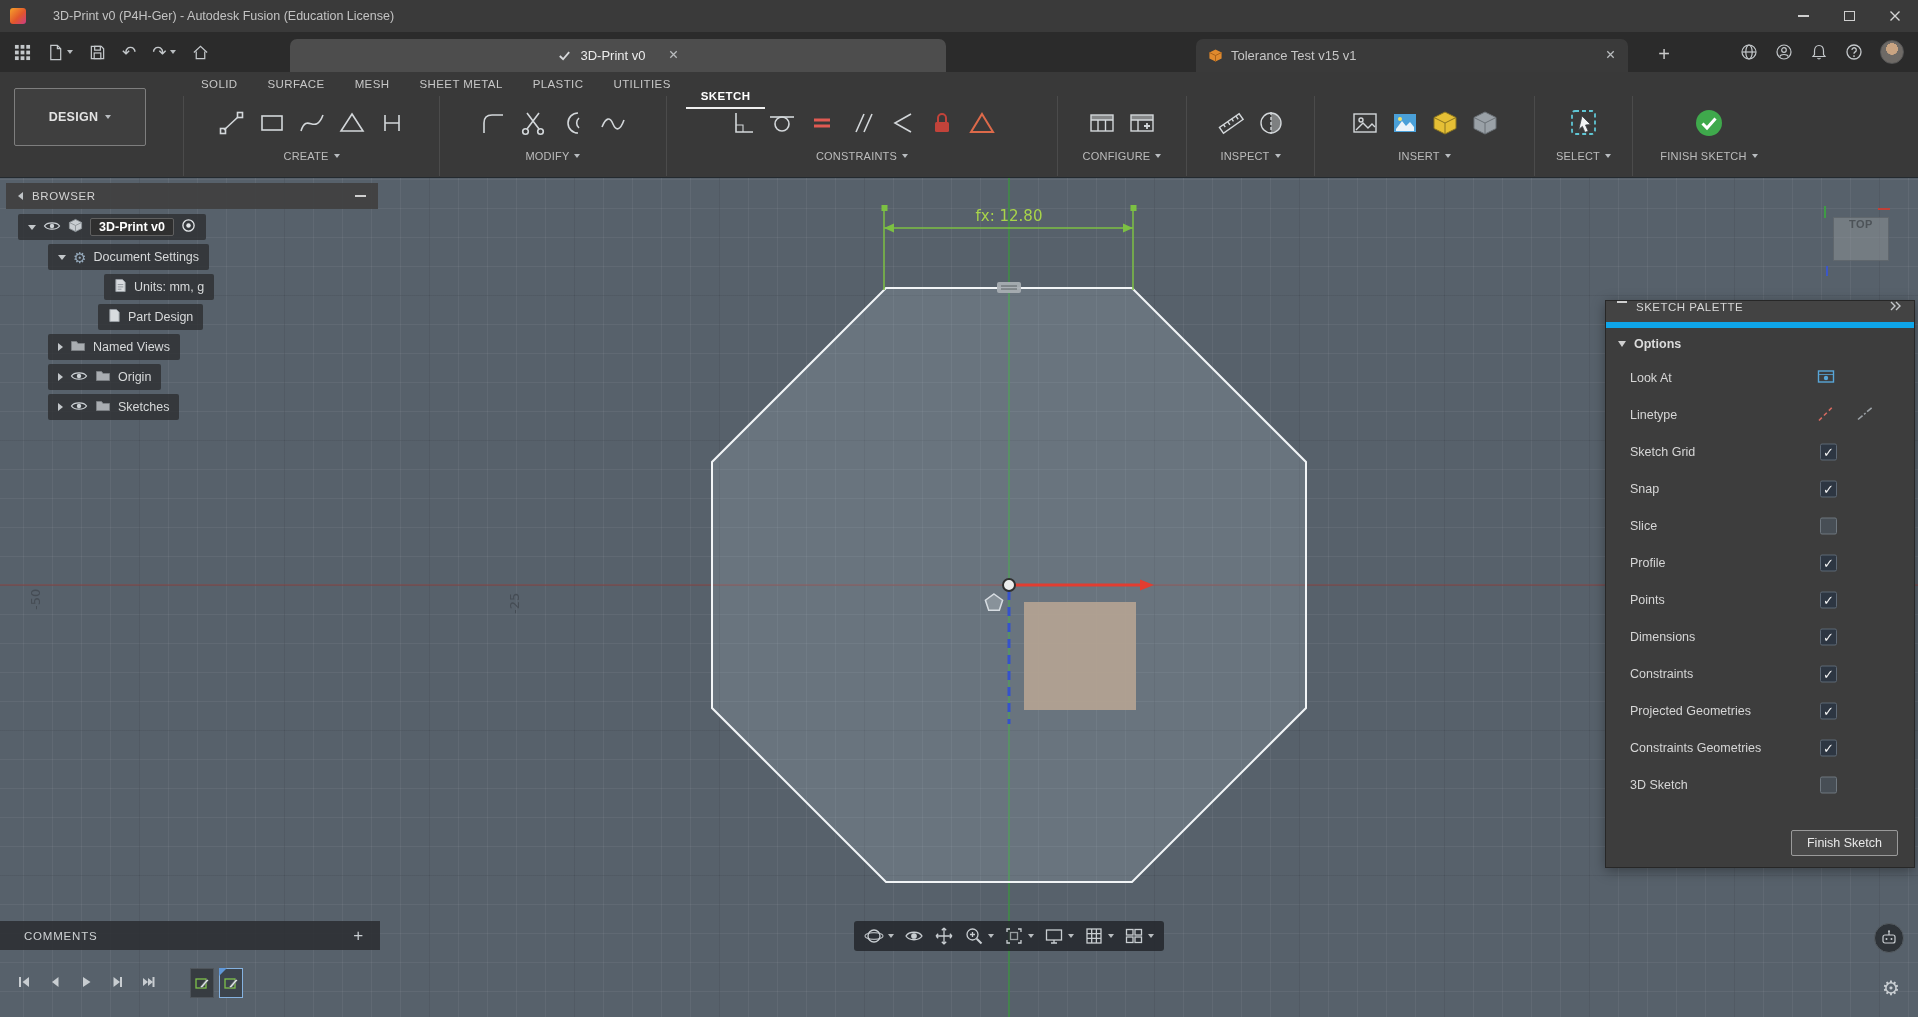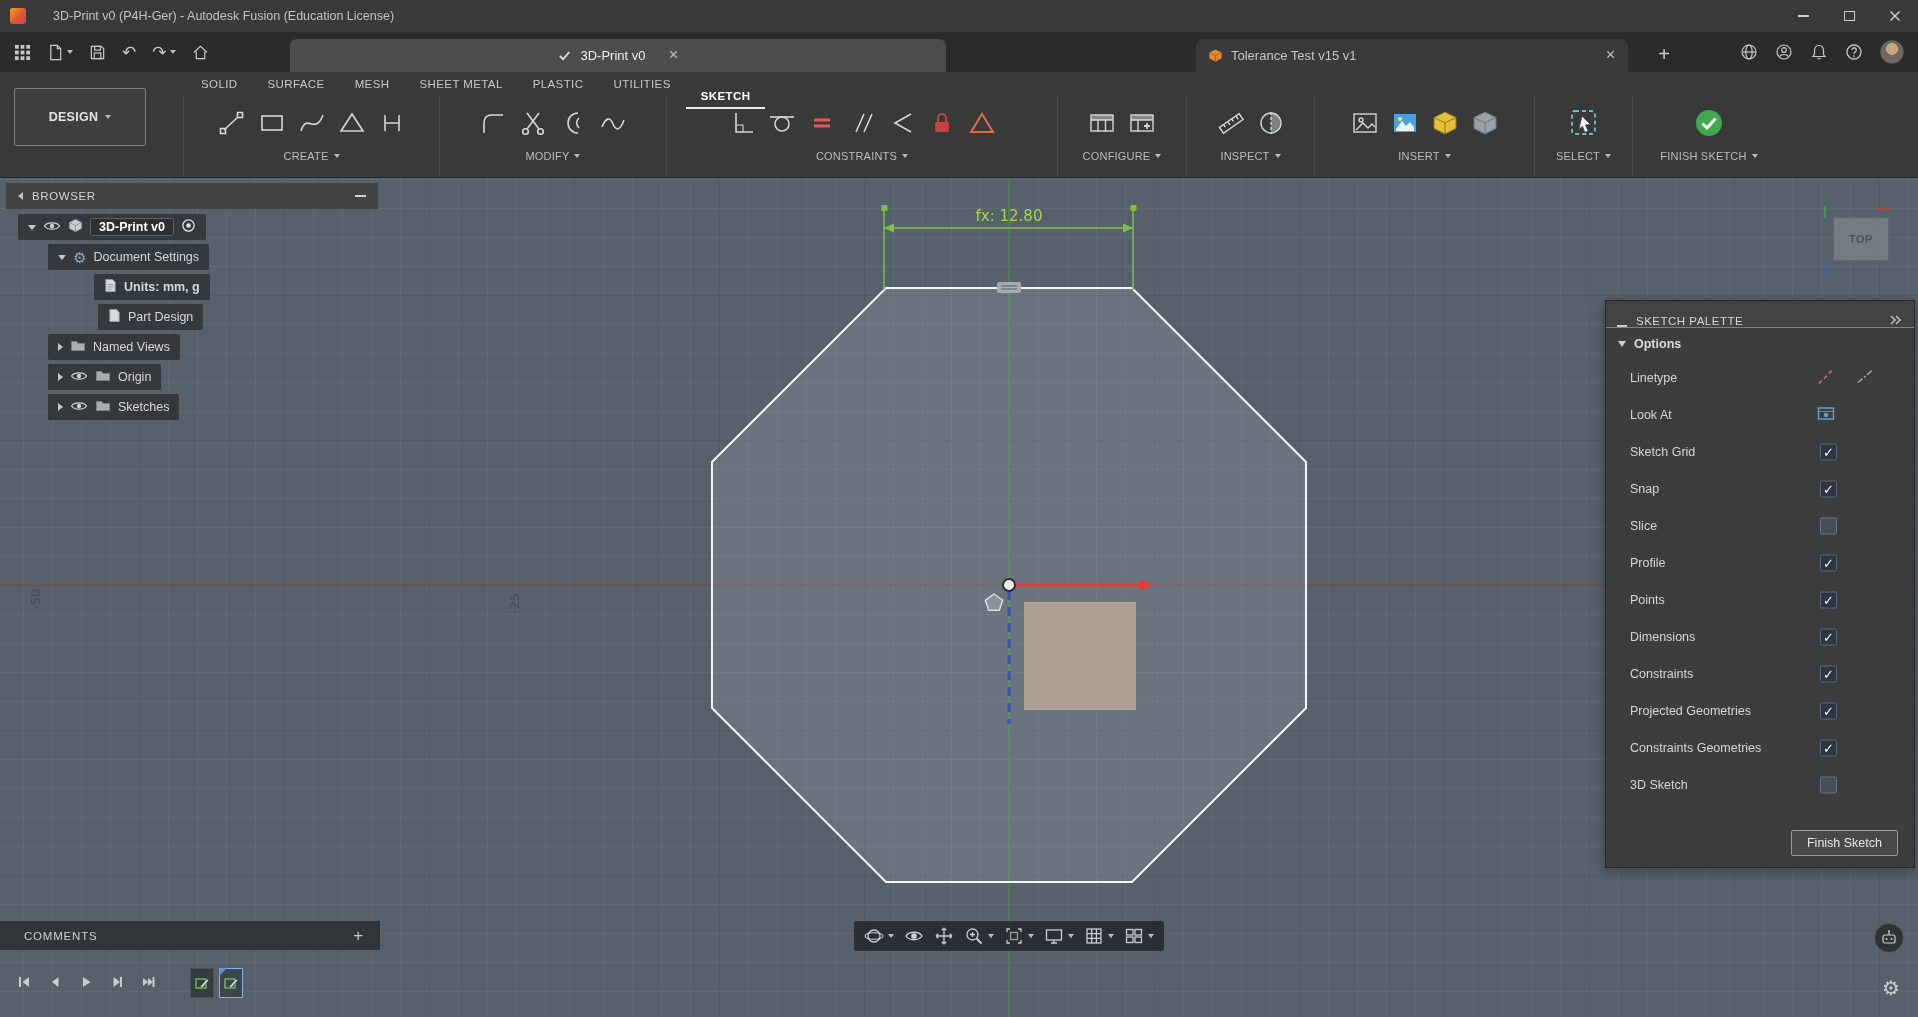--- a/index.html
+++ b/index.html
@@ -64,21 +64,21 @@
       linear-gradient(rgba(30,38,46,.22) 1px, transparent 1px),
       linear-gradient(90deg, rgba(30,38,46,.22) 1px, transparent 1px),
       linear-gradient(rgba(255,255,255,.05) 1px, transparent 1px),
       linear-gradient(90deg, rgba(255,255,255,.05) 1px, transparent 1px);
     background-size:145px 145px,145px 145px,29px 29px,29px 29px;
     background-position:139px 117px,139px 117px,23px 1px,23px 1px; }
   .sketch-svg { position:absolute; left:0; top:0; }
 
   .viewcube { position:absolute; left:1833px; top:39px; width:56px; height:44px;
     background:rgba(152,157,160,.45); border:1px solid rgba(80,86,92,.55);
-    display:flex; align-items:center; justify-content:center; color:#4d5358; font-size:11px;
+    display:flex; justify-content:center; color:#4d5358; font-size:11px;
     font-weight:bold; letter-spacing:.5px; }
   .vc-tick-g { position:absolute; left:-10px; top:-12px; width:2px; height:12px; background:#3f9b45; }
   .vc-tick-r { position:absolute; right:-2px; top:-10px; width:12px; height:2px; background:#c04038; }
   .vc-tick-b { position:absolute; left:-8px; bottom:-16px; width:2px; height:10px; background:#3c57c9; }
 
   
   .browser { position:absolute; left:6px; top:5px; width:372px; }
   .b-header { height:26px; background:rgba(64,64,64,.92); display:flex; align-items:center; gap:9px;
     padding:8px 12px; color:#d3d3d3; font-size:11.5px; letter-spacing:.6px; }
   .chev-left { width:0; height:0; border-top:4px solid transparent; border-bottom:4px solid transparent;
@@ -91,22 +91,22 @@
     border-top:5px solid #c3c7ca; }
   .chev-right { width:0; height:0; border-top:4px solid transparent; border-bottom:4px solid transparent;
     border-left:5px solid #c3c7ca; }
   .root-label { font-weight:bold; color:#ffffff; background:#2f2f2f; border:1px solid #606060;
     border-radius:2px; padding:1px 8px; }
   .gear-glyph { font-size:15px; color:#94a8ba; line-height:1; }
 
   
   .palette { position:absolute; left:1605px; top:122px; width:310px; height:568px; background:#3d3d3d;
     border:1px solid #272727; box-shadow:0 3px 12px rgba(0,0,0,.35); }
-  .p-header { height:27px; background:#434343; border-bottom:1px solid #0ea5e9; display:flex;
-    align-items:flex-end; gap:9px; padding:0 11px; color:#d6d6d6; font-size:11.5px; letter-spacing:.5px; }
+  .p-header { height:27px; background:#434343; border-bottom:6px solid #0ea5e9; display:flex;
+    align-items:flex-start; gap:9px; padding:0 11px; color:#d6d6d6; font-size:11.5px; letter-spacing:.5px; }
   .p-min { width:10px; height:2px; background:#cfcfcf; }
   .p-dock { margin-left:auto; }
   .p-options { height:31px; display:flex; align-items:center; gap:8px; padding:0 12px; color:#dcdcdc;
     font-size:12.5px; font-weight:bold; }
   .opt-tri { width:0; height:0; border-left:4.5px solid transparent; border-right:4.5px solid transparent;
     border-top:6px solid #cfcfcf; }
   .sp-row { position:relative; height:37px; display:flex; align-items:center; padding-left:24px;
     color:#d6d6d6; font-size:12.5px; }
   .sp-ctl { position:absolute; top:50%; transform:translateY(-50%); }
   .cbx { position:absolute; left:214px; top:50%; transform:translateY(-50%); width:17px; height:17px;
@@ -579,21 +579,21 @@
       </div>
 
       <div class="b-row" style="left:42px; top:61px;">
         <div class="chip">
           <span class="chev-down"></span>
           <span class="gear-glyph">⚙</span>
           <span>Document Settings</span>
         </div>
       </div>
 
-      <div class="b-row" style="left:88px; top:91px;font-weight:bold;">
+      <div class="b-row" style="left:98px; top:91px;">
         <div class="chip">
           <span><svg width="13" height="15" viewBox="0 0 14 16">
                 <path d="M2 1.5 H9 L12 4.5 V14.5 H2 Z" fill="#d8dbde" stroke="#9aa0a5"></path>
                 <path d="M4 7 H10 M4 9.5 H10 M4 12 H8" stroke="#8f959a" stroke-width="1"></path>
               </svg></span>
           <span>Units: mm, g</span>
         </div>
       </div>
 
       <div class="b-row" style="left:92px; top:121px;">
@@ -651,35 +651,35 @@
         <span class="p-dock"><svg width="14" height="10" viewBox="0 0 14 10" fill="none" stroke="#c3c7ca" stroke-width="1.4">
               <path d="M2 1 L6 5 L2 9 M7 1 L11 5 L7 9"></path>
             </svg></span>
       </div>
       <div class="p-options">
         <span class="opt-tri"></span>
         <span>Options</span>
       </div>
 
       <div class="sp-row">
+        <span class="sp-label">Look At</span>
+        <span class="sp-ctl" style="left:210px"><svg width="20" height="20" viewBox="0 0 20 20" fill="none" stroke="#58a6d8" stroke-width="1.4">
+              <rect x="2.5" y="4.5" width="15" height="11"></rect>
+              <path d="M2.5 8 H17.5" stroke-width=".8"></path>
+              <circle cx="10" cy="11.5" r="2.2" fill="#58a6d8" stroke="none"></circle>
+            </svg></span>
+      </div>
+
+      <div class="sp-row">
         <span class="sp-label">Linetype</span>
         <span class="sp-ctl" style="left:210px"><svg width="20" height="20" viewBox="0 0 20 20">
               <path d="M3 17 L17 3" stroke="#d66a60" stroke-width="1.6" stroke-dasharray="4 3"></path>
             </svg></span>
         <span class="sp-ctl" style="left:249px"><svg width="20" height="20" viewBox="0 0 20 20">
               <path d="M3 16 L17 4" stroke="#9aa0a5" stroke-width="1.6" stroke-dasharray="6 2 2 2"></path>
-            </svg></span>
-      </div>
-
-      <div class="sp-row">
-        <span class="sp-label">Look At</span>
-        <span class="sp-ctl" style="left:210px"><svg width="20" height="20" viewBox="0 0 20 20" fill="none" stroke="#58a6d8" stroke-width="1.4">
-              <rect x="2.5" y="4.5" width="15" height="11"></rect>
-              <path d="M2.5 8 H17.5" stroke-width=".8"></path>
-              <circle cx="10" cy="11.5" r="2.2" fill="#58a6d8" stroke="none"></circle>
             </svg></span>
       </div>
 
       <div class="sp-row">
         <span class="sp-label">Sketch Grid</span>
         <span class="cbx">✓</span>
       </div>
       <div class="sp-row">
         <span class="sp-label">Snap</span>
         <span class="cbx">✓</span>

